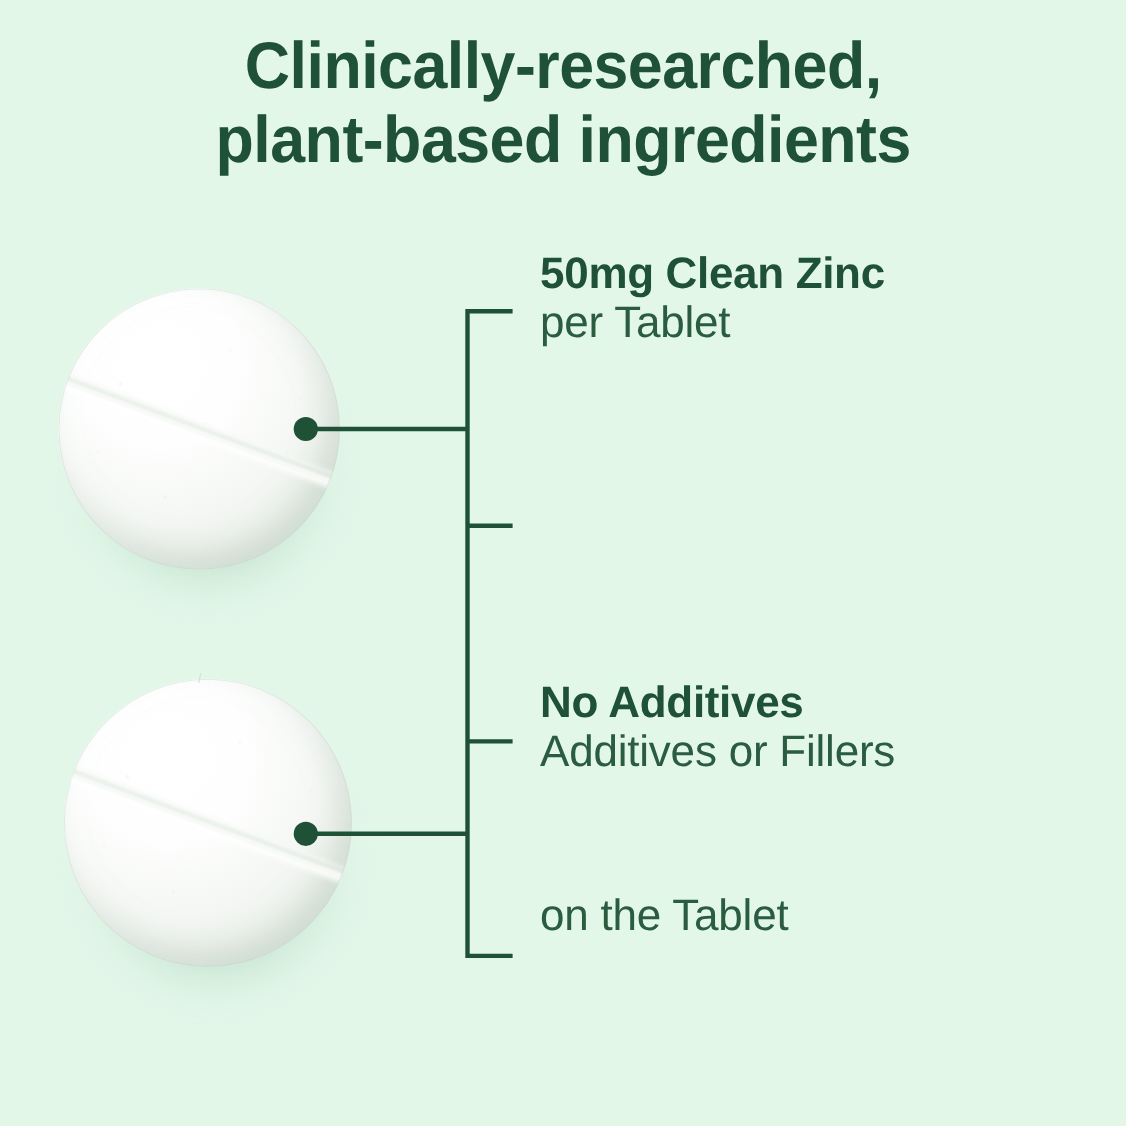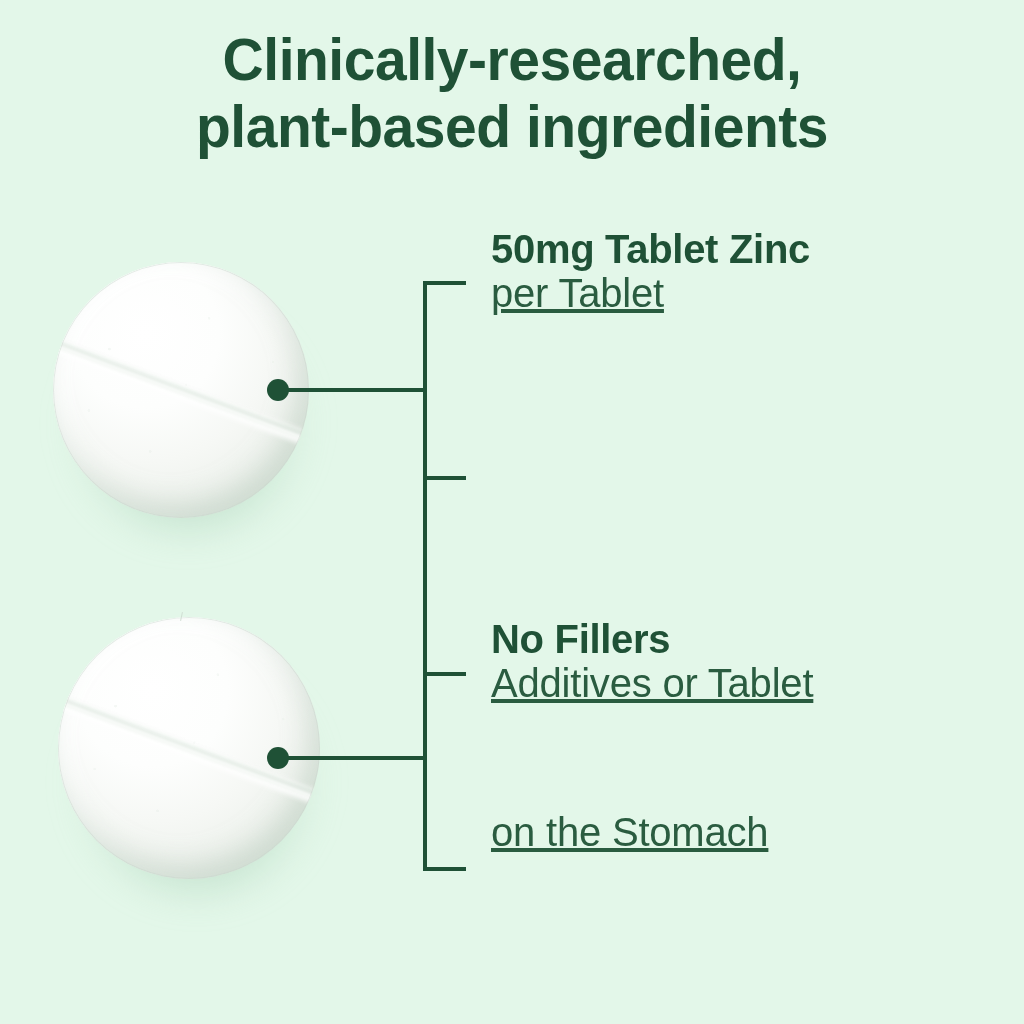--- a/index.html
+++ b/index.html
@@ -173,21 +173,20 @@
     white-space: nowrap;
   }
   .callout .c-sub {
     display: block;
     font-size: 40px;
     font-weight: normal;
     line-height: 1.12;
     letter-spacing: -0.2px;
     white-space: nowrap;
     color: #2a5c40;
-    text-decoration: underline;
   }
 
   #callout-0 { top: 228px; }
   #callout-1 { top: 428px; }
   #callout-2 { top: 618px; }
   #callout-3 { top: 810px; }
 </style>
 </head>
 <body>
 
@@ -230,29 +229,29 @@
       <line x1="278" y1="390" x2="425" y2="390"></line>
       <line x1="278" y1="758" x2="425" y2="758"></line>
     </g>
     <g fill="#1f5136">
       <circle cx="278" cy="390" r="11"></circle>
       <circle cx="278" cy="758" r="11"></circle>
     </g>
   </svg>
 
   <div class="callout" id="callout-0">
-    <span class="c-title">50mg Tablet Zinc</span>
+    <span class="c-title">50mg Clean Zinc</span>
     <span class="c-sub">per Tablet</span>
   </div>
 
   <div class="callout" id="callout-1">
   </div>
 
   <div class="callout" id="callout-2">
-    <span class="c-title">No Fillers</span>
-    <span class="c-sub">Additives or Tablet</span>
+    <span class="c-title">No Additives</span>
+    <span class="c-sub">Additives or Fillers</span>
   </div>
 
   <div class="callout" id="callout-3">
-    <span class="c-sub">on the Stomach</span>
+    <span class="c-sub">on the Tablet</span>
   </div>
 
 </div>
 
 </body></html>

